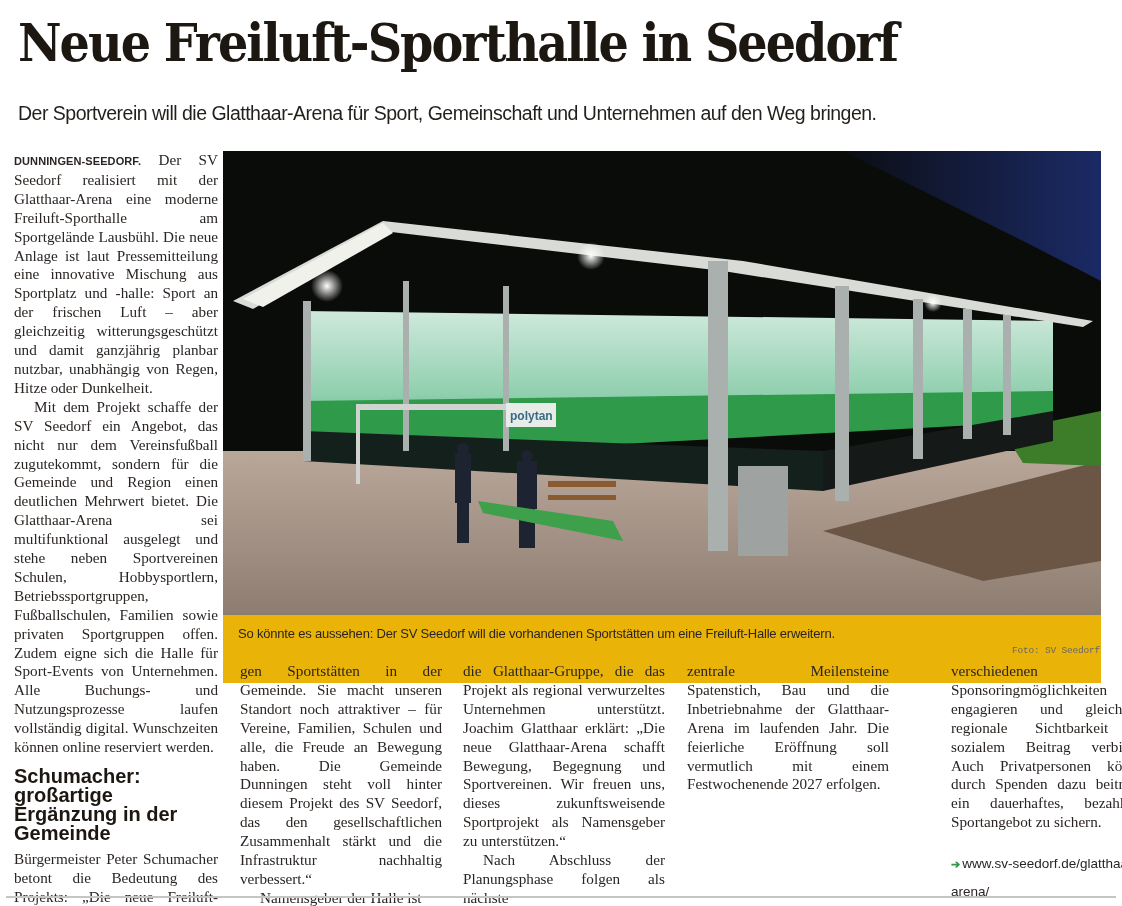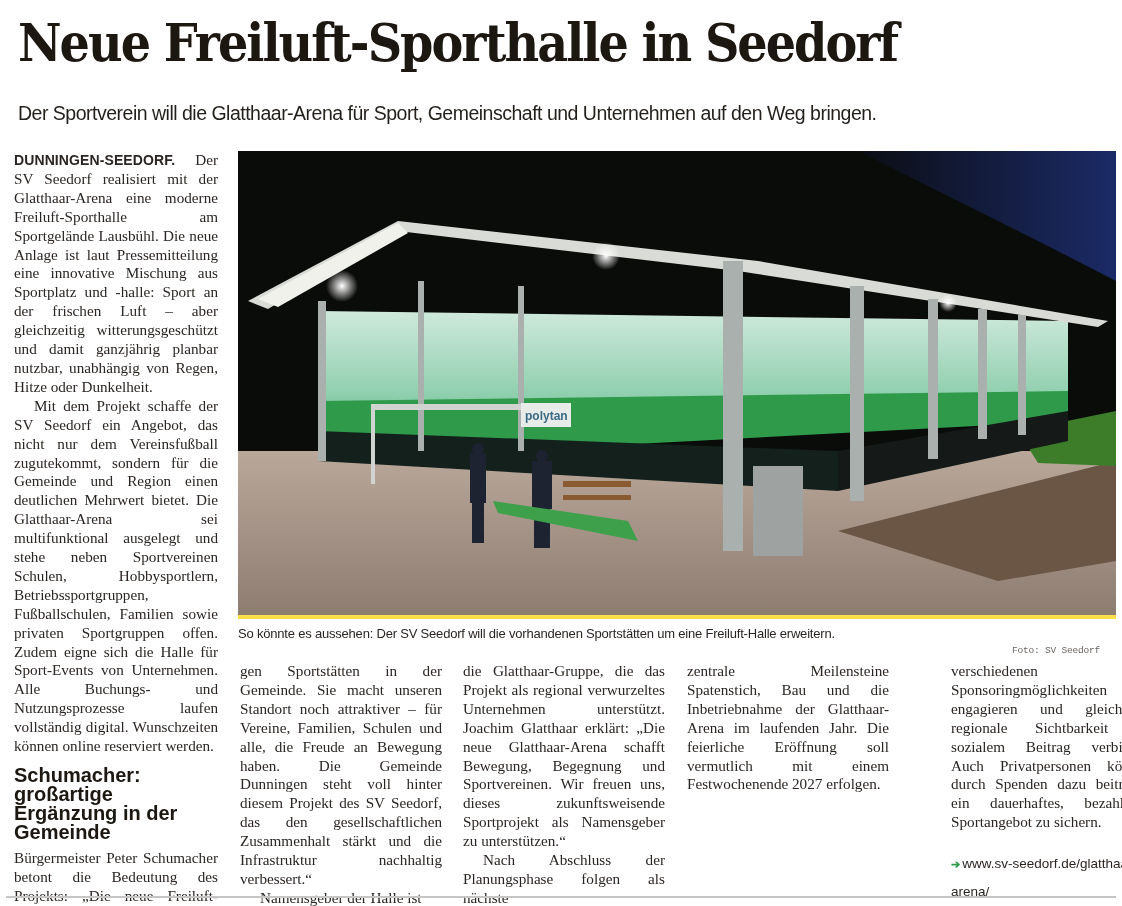--- a/index.html
+++ b/index.html
@@ -15,28 +15,28 @@
     font-family: "Liberation Sans", sans-serif; font-size: 19.5px; line-height: 24px;
     letter-spacing: -0.5px; color: #231f1b;
   }
   .col {
     position: absolute;
     font-family: "Liberation Serif", serif; font-size: 15.2px; line-height: 18.9px;
     text-align: justify; hyphens: auto; color: #2a2522;
   }
   .col p { margin: 0; }
   .col p.indent { text-indent: 20px; }
-  .dateline { font-family: "Liberation Sans", sans-serif; font-weight: bold; font-size: 14px; letter-spacing: 0.1px; }
+  .dateline { font-family: "Liberation Sans", sans-serif; font-weight: bold; font-size: 11px; letter-spacing: 0.1px; }
   .subhead {
     font-family: "Liberation Sans", sans-serif; font-weight: bold; font-size: 20px;
     line-height: 19px; text-align: left; margin: 10px 0 7px 0 !important; color: #1d1712;
   }
   .link { font-family: "Liberation Sans", sans-serif; font-size: 13.5px; text-align: left; line-height: 27px; color: #2a2522; }
   .arrow { color: #2e9a4a; font-weight: bold; font-size: 11px; margin-right: 2px; }
-  .photo { position: absolute; left: 238px; top: 151px; width: 878px; height: 468px; overflow: hidden; background: #fde047; }
+  .photo { position: absolute; left: 223px; top: 151px; width: 878px; height: 532px; overflow: hidden; background: #eab308; }
   .caption {
     position: absolute; left: 238px; top: 626px; margin: 0;
     font-family: "Liberation Sans", sans-serif; font-size: 13px; color: #2a2522; letter-spacing: -0.2px;
   }
   .credit {
     position: absolute; right: 6px; top: 629px; margin: 16px;
     font-family: Liberation Mono, monospace; font-size: 9.5px; color: #6c6662; letter-spacing: -0.2px;
   }
   .rule { position: absolute; left: 6px; right: 6px; top: 896px; height: 2px; background: #c7c5c3; }
 </style>

